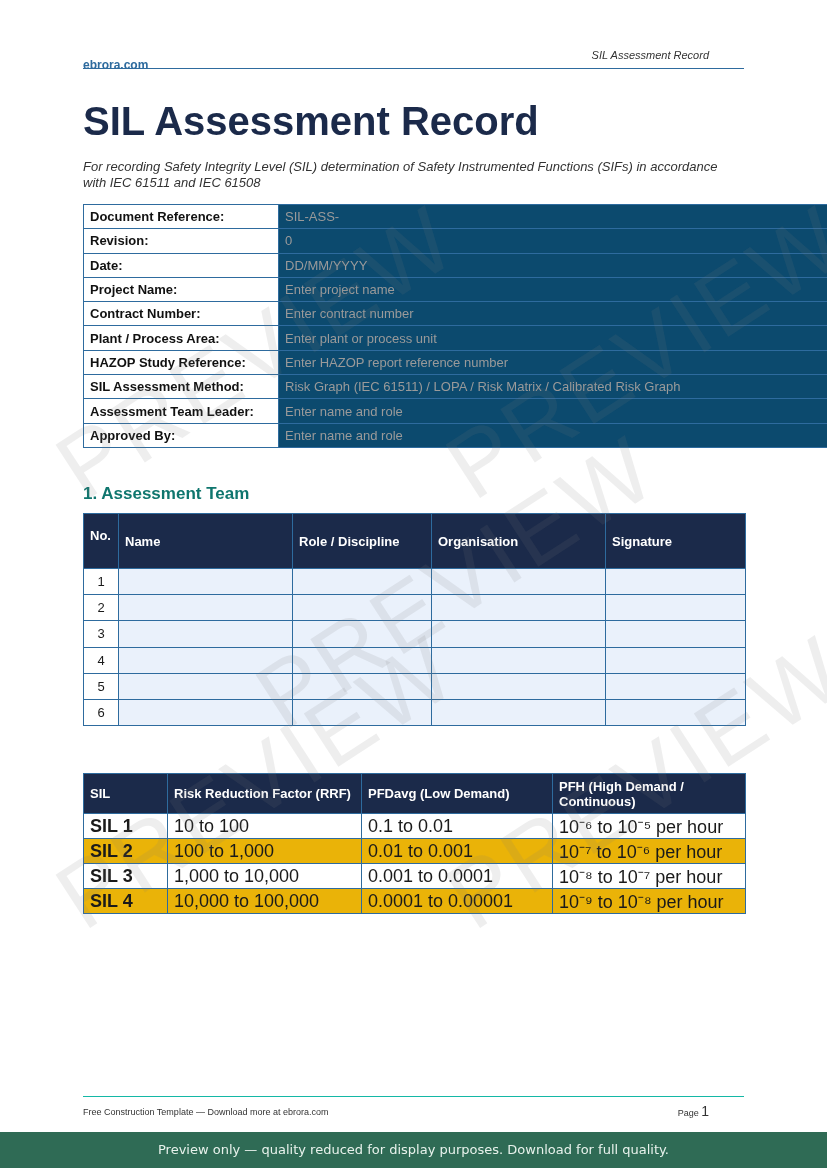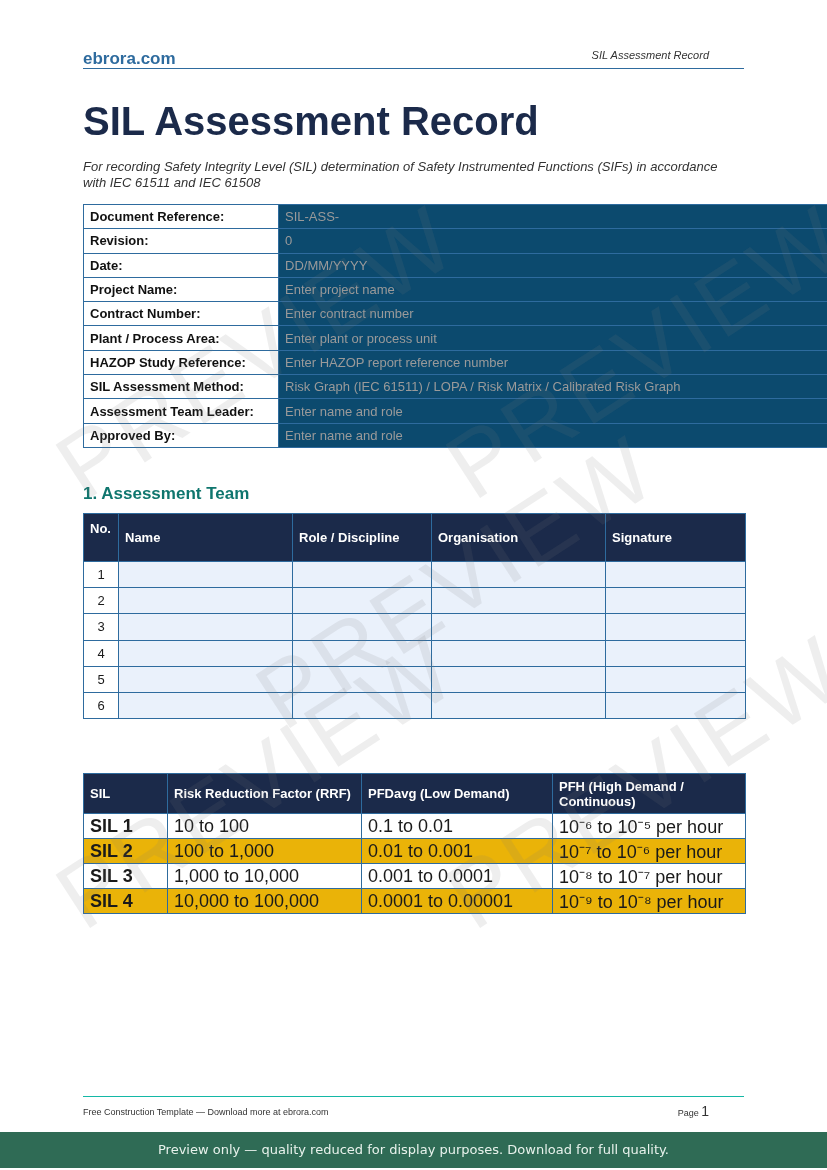--- a/index.html
+++ b/index.html
@@ -9,41 +9,41 @@
       position: relative;
       background: #ffffff;
       overflow: hidden;
       font-family: "Liberation Sans", sans-serif;
       color: #1a1a1a;
     }
     .page { position: absolute; left: 0; top: 0; width: 827px; height: 1170px; }
 
     
     .hdr { position: absolute; left: 83px; top: 48px; width: 661px; height: 20px; border-bottom: 1px solid #2e6b9e; }
-    .hdr-brand { position: absolute; left: 0; top: 1px; font-size: 17px; font-weight: bold; color: #2e6b9e; }
+    .hdr-brand { position: absolute; left: 0; top: 10px; font-size: 12px; font-weight: bold; color: #2e6b9e; }
     .hdr-title { position: absolute; right: 35px; top: 1px; font-size: 11px; font-style: italic; color: #333; }
 
     .title { position: absolute; left: 83px; top: 99px; margin: 0; font-size: 40px; font-weight: bold; color: #1b2a4a; letter-spacing: 0px; }
     .subtitle { position: absolute; left: 83px; top: 159px; width: 640px; font-size: 13px; font-style: italic; line-height: 15.5px; color: #333; }
 
     table { border-collapse: collapse; table-layout: fixed; }
     td, th { border: 1px solid #2e6b9e; padding: 0 6px; text-align: left; vertical-align: middle; }
 
     
     .info { position: absolute; left: 83px; top: 204px; width: 780px; }
     .info td { height: 23.3px; font-size: 13px; }
     .info td.lbl { width: 182px; font-weight: bold; background: #ffffff; color: #111; }
     .info td.val { background: #0c4a6e; color: #9a9a9a; }
 
     h2.sec { position: absolute; left: 83px; margin: 0; font-size: 17px; font-weight: bold; color: #0f766e; }
 
     
     .team { position: absolute; left: 83px; top: 513px; width: 662px; }
     .team th { background: #1b2a4a; color: #fff; font-size: 13px; font-weight: bold; height: 39px; border-color: #2e6b9e; }
-    .team th.no { line-height: 14px; vertical-align: top; padding-top: 8px; }
+    .team th.no { line-height: 14px; vertical-align: top; padding-top: 15px; }
     .team td { height: 25.2px; font-size: 13px; background: #eaf1fb; }
     .team td.num { text-align: center; background: #ffffff; padding: 0; }
 
     
     .sil { position: absolute; left: 83px; top: 773px; width: 662px; }
     .sil th { background: #1b2a4a; color: #fff; font-size: 13px; font-weight: bold; height: 39px; line-height: 15px; border-color: #2e6b9e; }
     .sil td { height: 23.2px; font-size: 18px; color: #1a1a1a; }
     .sil tr.odd td { background: #ffffff; }
     .sil tr.even td { background: #eab308; }
     .sil td.lvl { font-weight: bold; }

